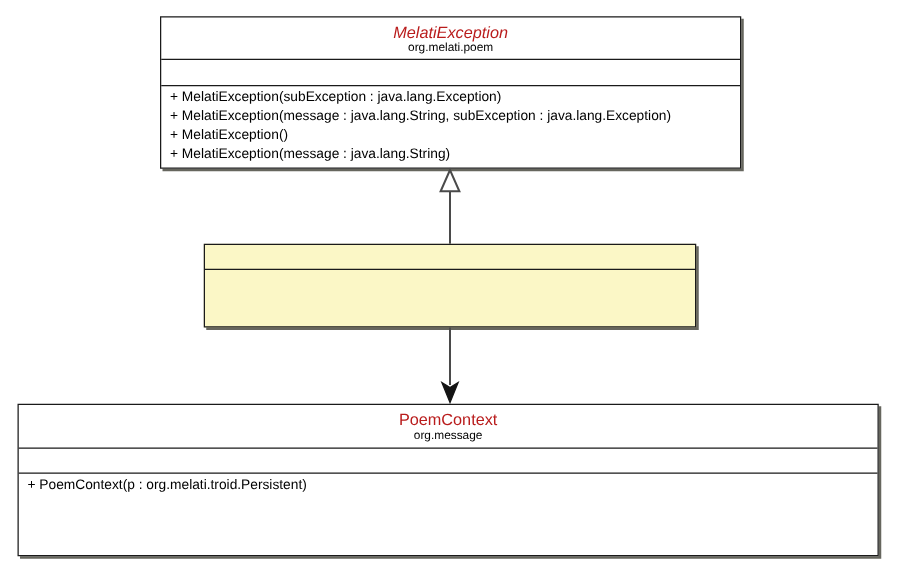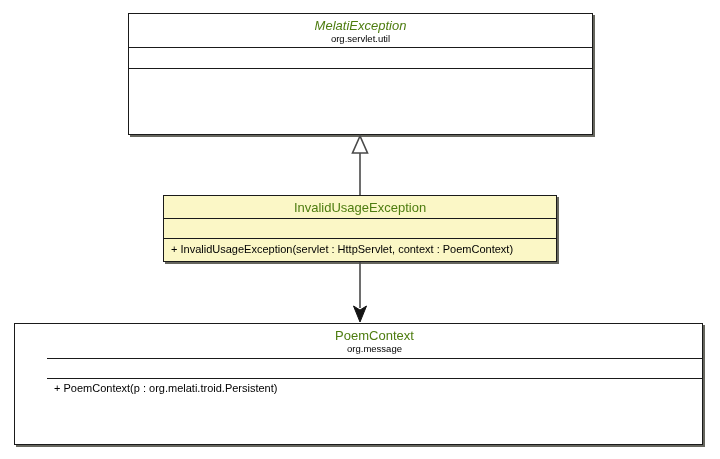--- a/index.html
+++ b/index.html
@@ -26,21 +26,21 @@
     border-bottom: 1px solid #1a1a1a;
     display: flex;
     flex-direction: column;
     align-items: center;
     justify-content: center;
     flex: 0 0 auto;
   }
   .class-name {
     font-size: 13px;
     line-height: 15px;
-    color: #4d7c0f;
+    color: #b91c1c;
     white-space: nowrap;
   }
   .uml-class.abstract .class-name { font-style: italic; }
   .package-name {
     font-size: 9.5px;
     line-height: 11px;
     color: #000;
     white-space: nowrap;
   }
   .c-attrs {
@@ -61,51 +61,51 @@
     color: #000;
   }
   
   #box-melati   { left: 128px; top: 13px;  width: 465px; height: 122px; }
   #box-melati .c-title  { height: 34px; }
   #box-melati .c-attrs  { height: 21px; }
   #box-invalid  { left: 163px; top: 195px; width: 394px; height: 67px; }
   #box-invalid .c-title { height: 23px; }
   #box-invalid .c-attrs { height: 20px; }
   #box-invalid .c-methods { padding-top: 3px; }
-  #box-poem     { left: 14px;  top: 323px; width: 689px; height: 122px; padding-left: 32px; }
+  #box-poem     { left: 14px;  top: 323px; width: 689px; height: 122px; }
   #box-poem .c-title    { height: 35px; }
   #box-poem .c-attrs    { height: 20px; }
   #relations {
     position: absolute;
     left: 0; top: 0;
     width: 720px; height: 459px;
     pointer-events: none;
   }
 </style>
 </head>
 <body>
 
 <div id="canvas">
 
   <div class="uml-class abstract" id="box-melati">
     <div class="c-title">
       <div class="class-name">MelatiException</div>
-      <div class="package-name">org.servlet.util</div>
+      <div class="package-name">org.melati.poem</div>
     </div>
     <div class="c-attrs"></div>
+    <div class="c-methods">
+      <div class="method-row">+ MelatiException(subException : java.lang.Exception)</div>
+      <div class="method-row">+ MelatiException(message : java.lang.String, subException : java.lang.Exception)</div>
+      <div class="method-row">+ MelatiException()</div>
+      <div class="method-row">+ MelatiException(message : java.lang.String)</div>
+    </div>
   </div>
 
   <div class="uml-class highlighted" id="box-invalid">
-    <div class="c-title">
-      <div class="class-name">InvalidUsageException</div>
-    </div>
     <div class="c-attrs"></div>
-    <div class="c-methods">
-      <div class="method-row">+ InvalidUsageException(servlet : HttpServlet, context : PoemContext)</div>
-    </div>
   </div>
 
   <div class="uml-class" id="box-poem">
     <div class="c-title">
       <div class="class-name">PoemContext</div>
       <div class="package-name">org.message</div>
     </div>
     <div class="c-attrs"></div>
     <div class="c-methods">
       <div class="method-row">+ PoemContext(p : org.melati.troid.Persistent)</div>

